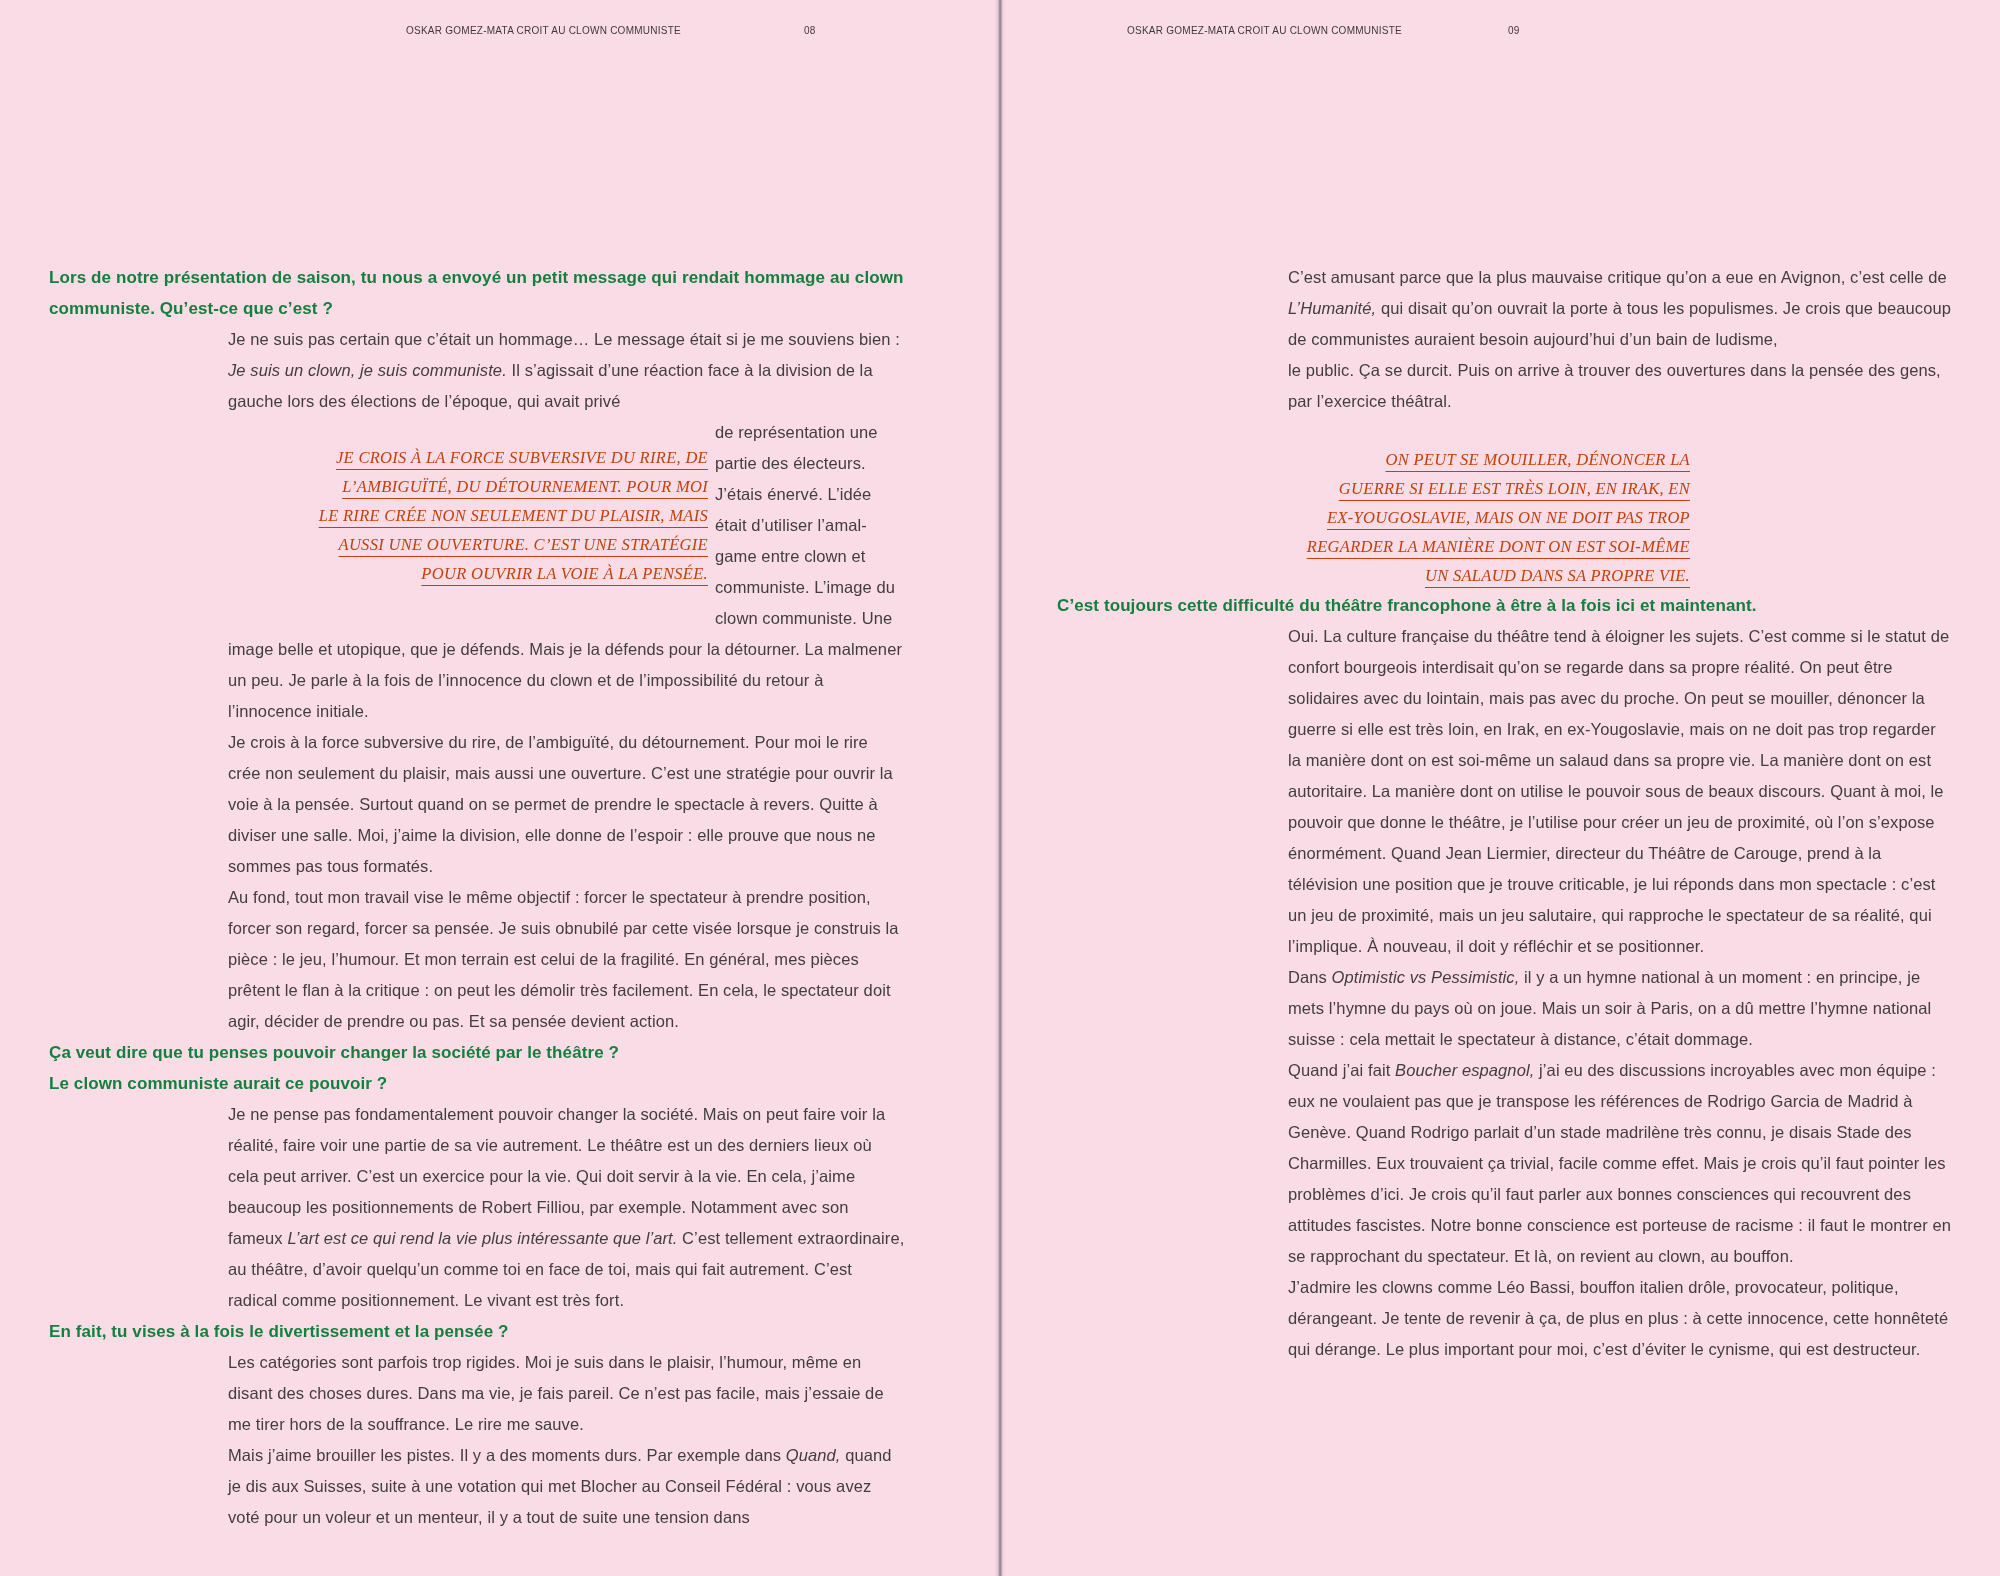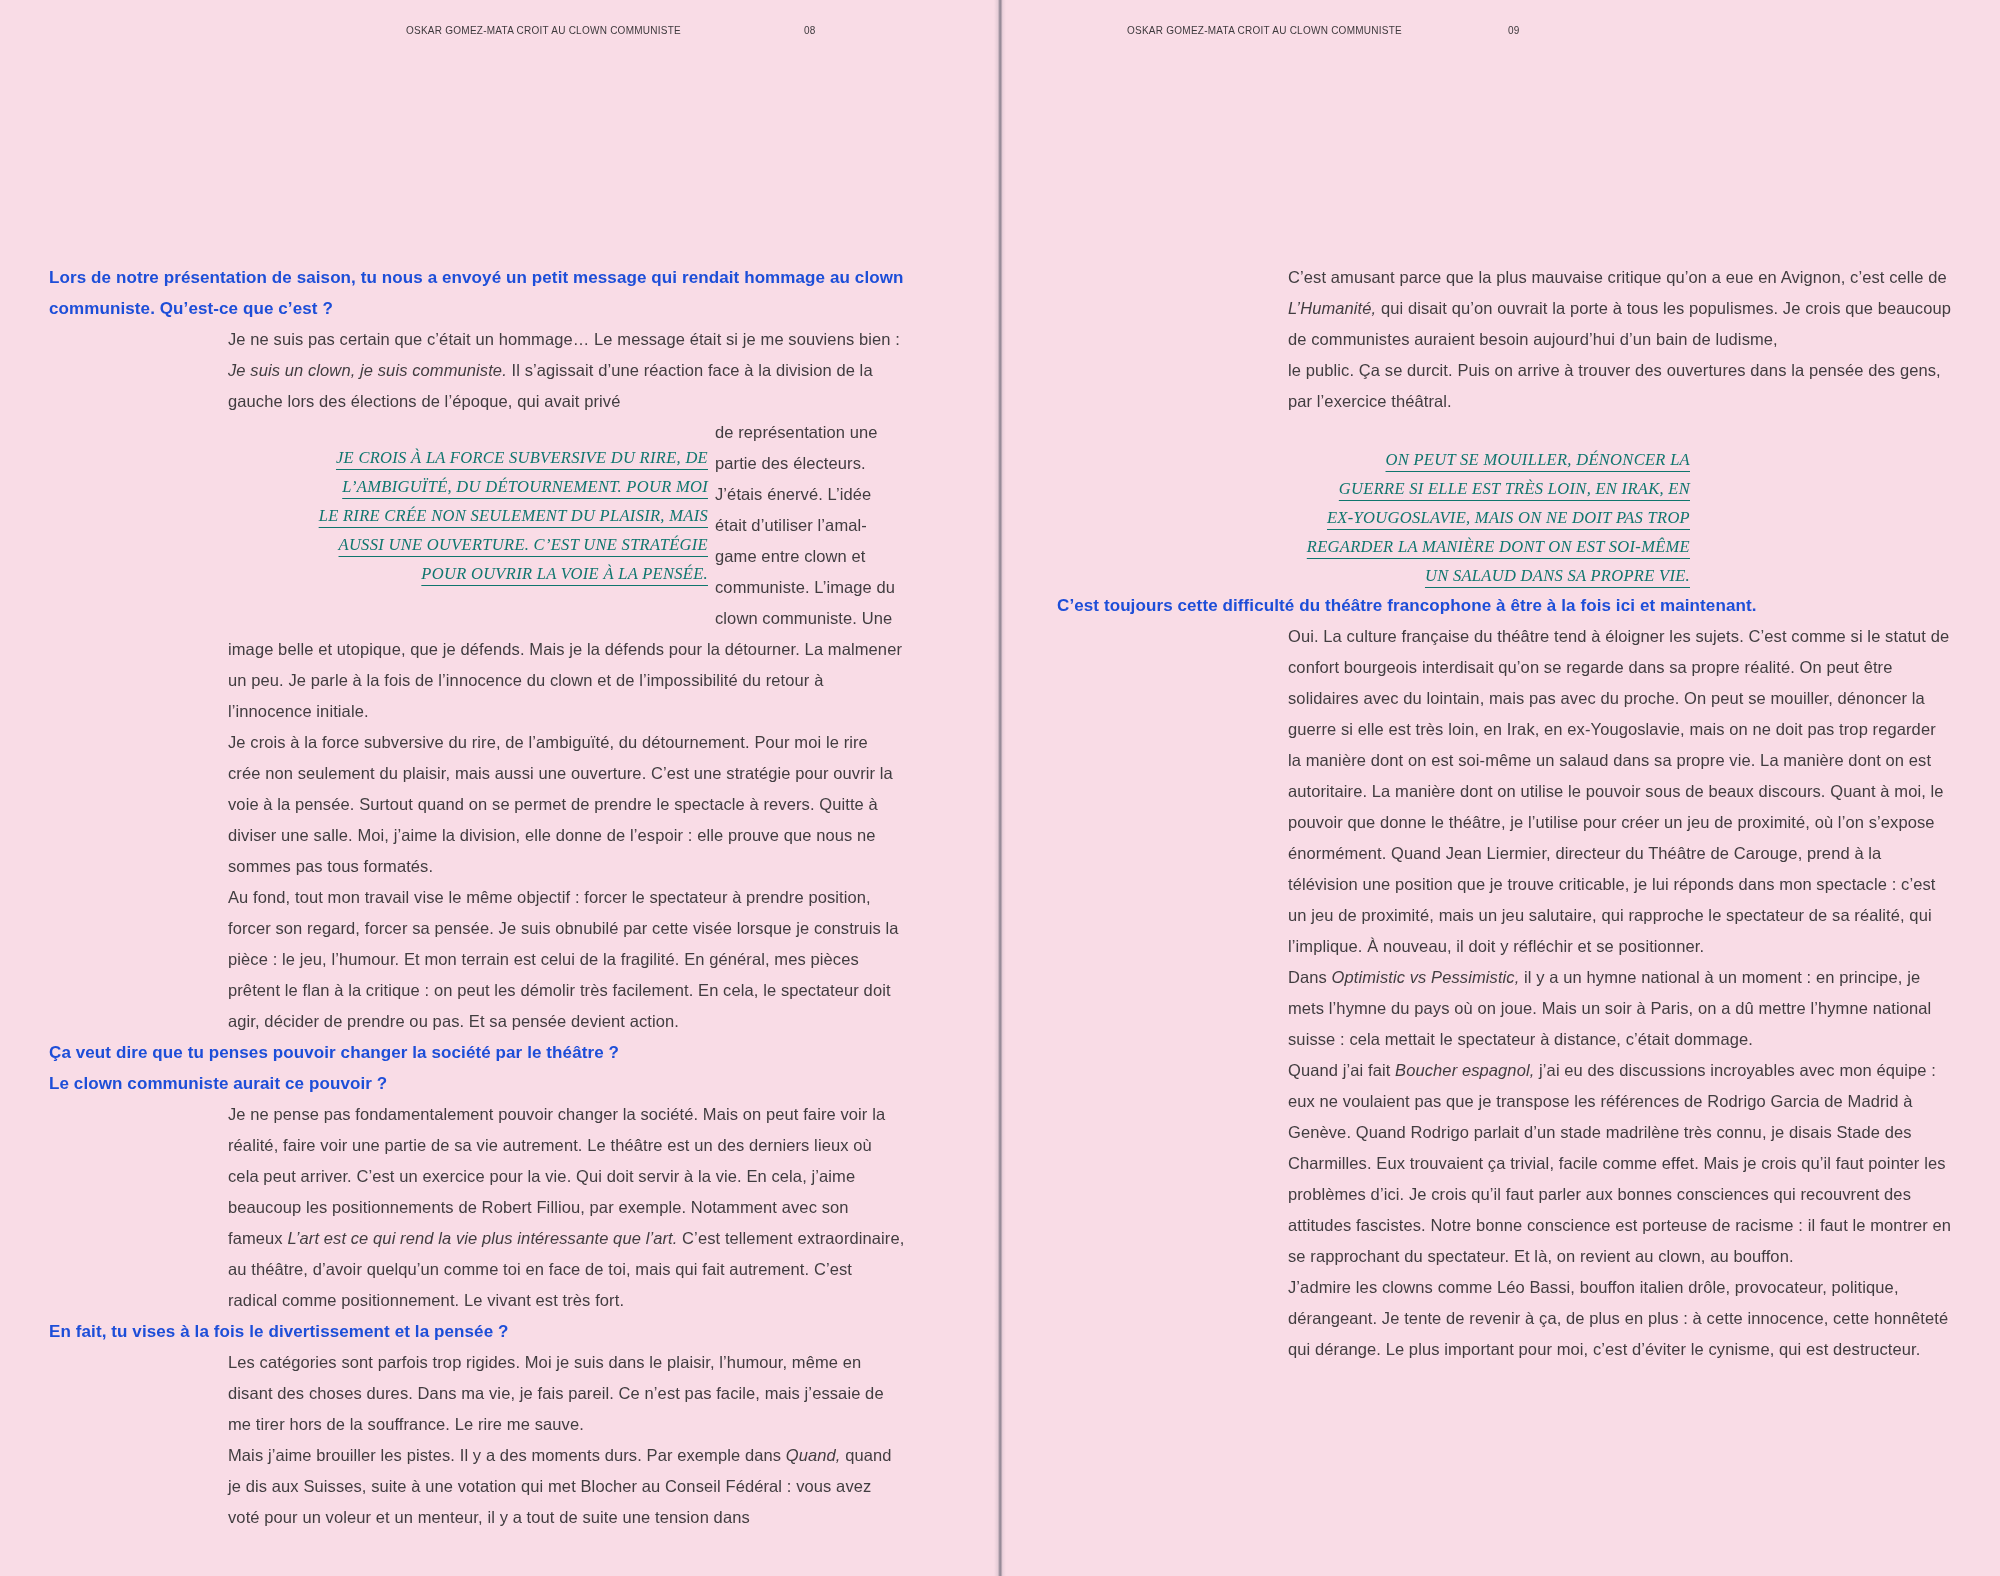--- a/index.html
+++ b/index.html
@@ -40,21 +40,21 @@
 
   .content {
     position: absolute; top: 262px;
     color: #413d40;
   }
   .page-left  .content { left: 49px; width: 856px; }
   .page-right .content { left: 57px; width: 896px; }
 
   .question {
     font-size: 17px; font-weight: 700; line-height: 31px;
-    color: #1d4ed8; letter-spacing: 0.1px;
+    color: #15803d; letter-spacing: 0.1px;
     white-space: pre-line;
   }
   .para {
     font-size: 16.5px; line-height: 31px;
     letter-spacing: 0.1px;
     white-space: pre-line;
   }
   .page-left  .indent { margin-left: 179px; width: 677px; }
   .page-right .indent { margin-left: 231px; width: 665px; }
 
@@ -65,21 +65,21 @@
     font-size: 16.5px; line-height: 31px; letter-spacing: 0.1px;
     white-space: pre-line;
   }
   .page-left  .side-col { width: 190px; }
   .page-right .side-col { width: 258px; }
 
   .quote-block {
     font-family: "Liberation Serif", serif;
     font-style: italic;
     font-size: 16.5px; line-height: 29px; letter-spacing: 0.3px;
-    color: #0f766e;
+    color: #c2410c;
     text-align: right;
     white-space: pre-line;
     text-decoration: underline;
     text-decoration-thickness: 1.2px;
     text-underline-offset: 6px;
   }
   .page-left  .quote-block { width: 480px; margin-top: 26px; }
   .page-right .quote-block { width: 402px; margin-top: 28px; }
 
   em { font-style: italic; }

